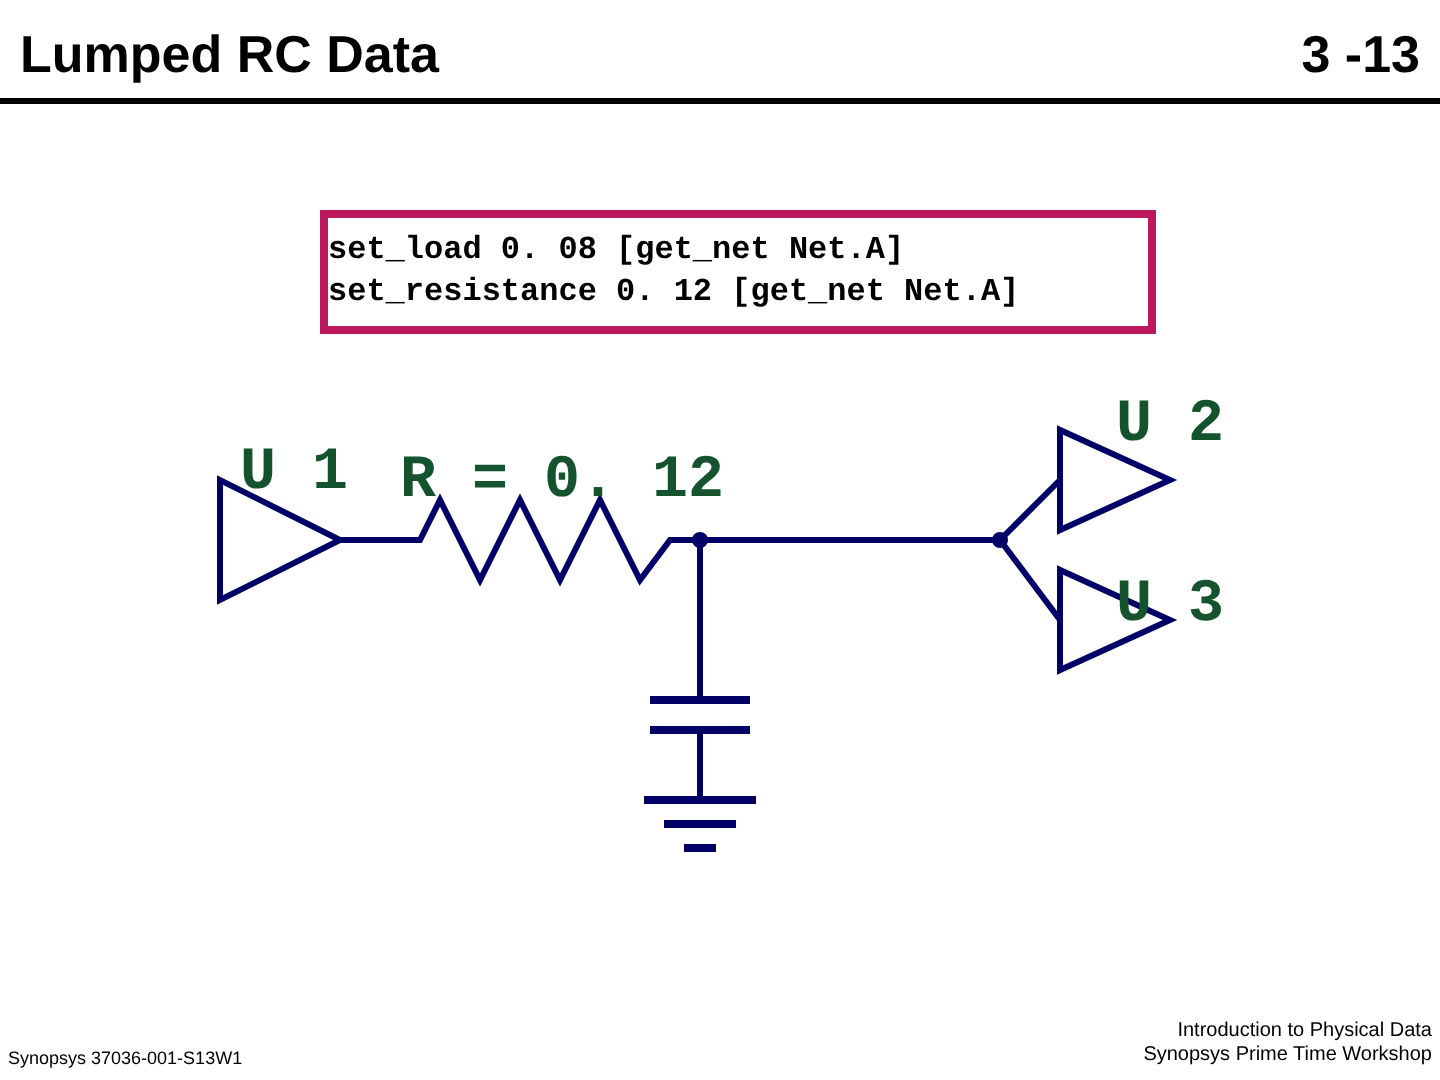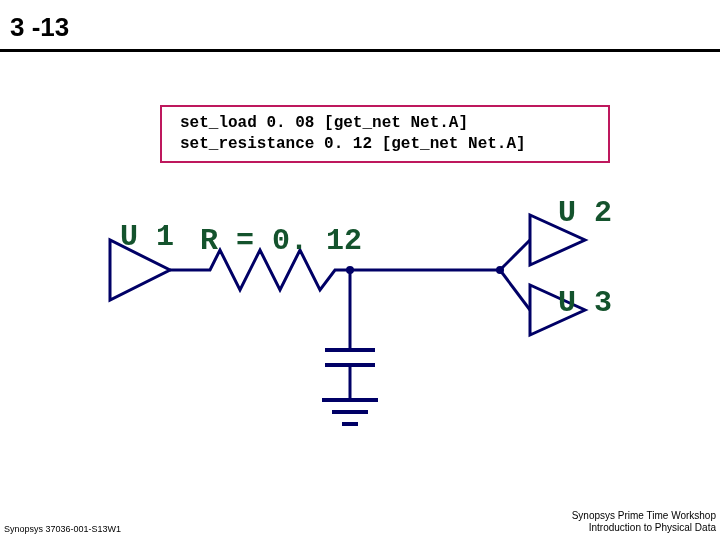--- a/index.html
+++ b/index.html
@@ -27,22 +27,22 @@
   .pagenum {
     font-size: 26px;
     font-weight: bold;
     color: #000;
   }
   .code-box {
     position: absolute;
     left: 160px;
     top: 105px;
     width: 410px;
-    border: 2px solid #be185d;
-    padding: 6px 18px;
+    border: 4px solid #be185d;
+    padding: 6px 0;
     font-family: "Courier New", monospace;
     font-size: 16px;
     font-weight: bold;
     line-height: 1.3;
     white-space: pre;
   }
   .diagram {
     position: absolute;
     left: 90px;
     top: 200px;
@@ -70,20 +70,21 @@
     font-size: 10px;
     color: #000;
     text-align: right;
     line-height: 1.2;
   }
 </style>
 </head>
 <body>
 
 <div class="header">
+  <span class="title">Lumped RC Data</span>
   <span class="pagenum">3 -13</span>
 </div>
 
 <div class="code-box"><span>set_load 0. 08 [get_net Net.A]</span>
 <span>set_resistance 0. 12 [get_net Net.A]</span></div>
 
 <div class="diagram">
   
   <svg width="560" height="260" viewBox="0 0 560 260">
 
@@ -125,15 +126,15 @@
   </svg>
 
   <span class="label" style="left:30px; top:20px;">U 1</span>
   <span class="label" style="left:468px; top:-4px;">U 2</span>
   <span class="label" style="left:468px; top:86px;">U 3</span>
   <span class="label" style="left:110px; top:24px;">R = 0. 12</span>
 </div>
 
 <div class="footer-left">Synopsys 37036-001-S13W1</div>
 <div class="footer-right">
+  <div>Introduction to Physical Data</div>
   <div>Synopsys Prime Time Workshop</div>
-  <div>Introduction to Physical Data</div>
 </div>
 
 </body></html>

